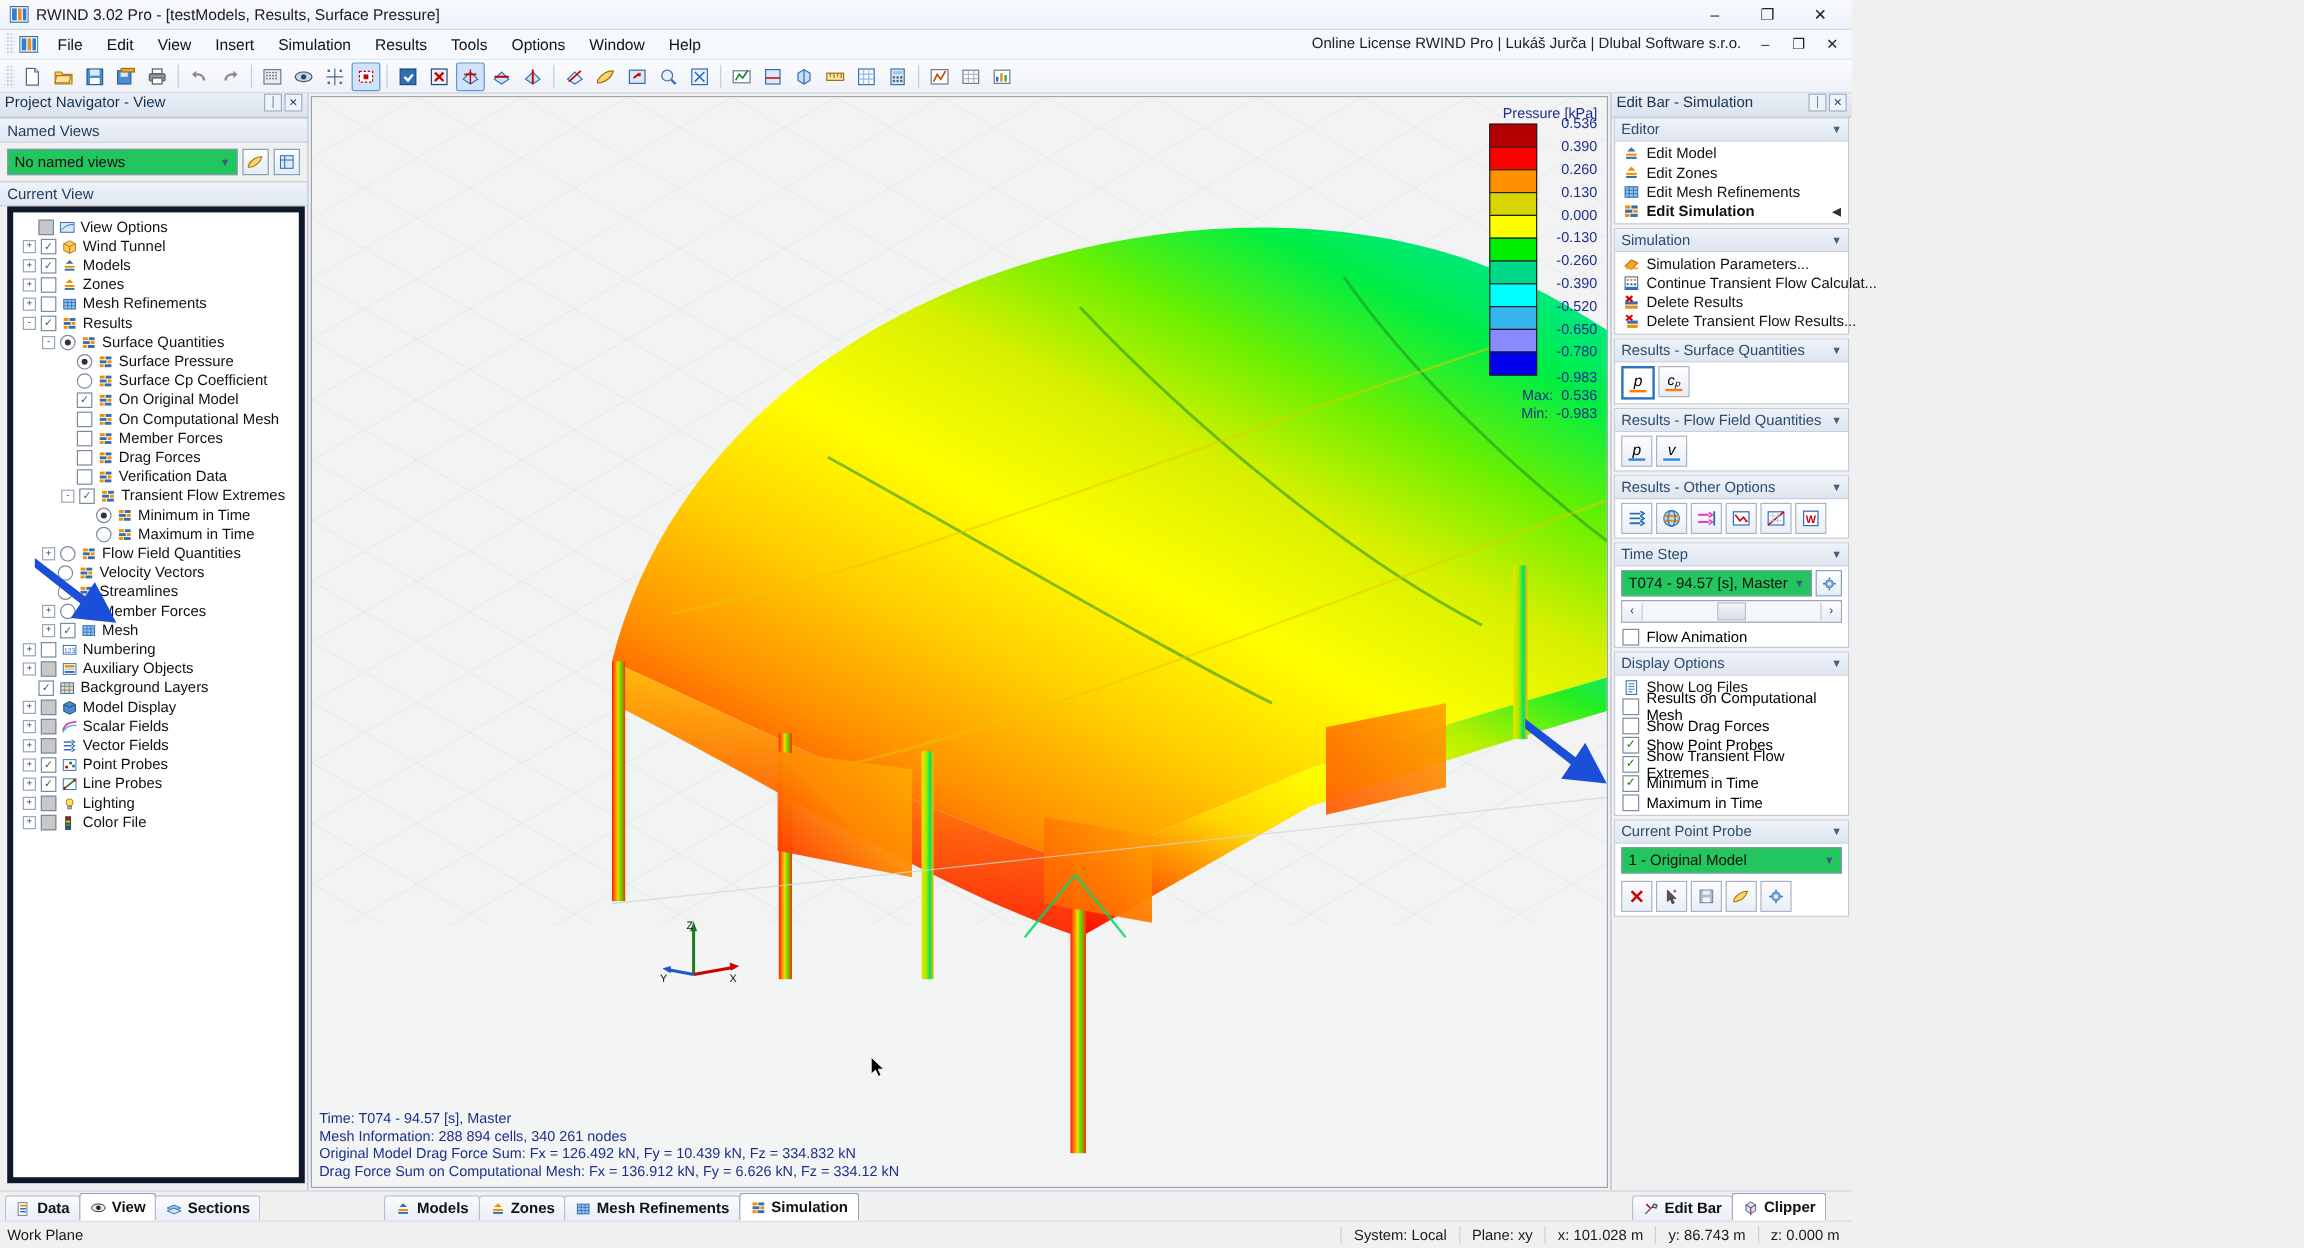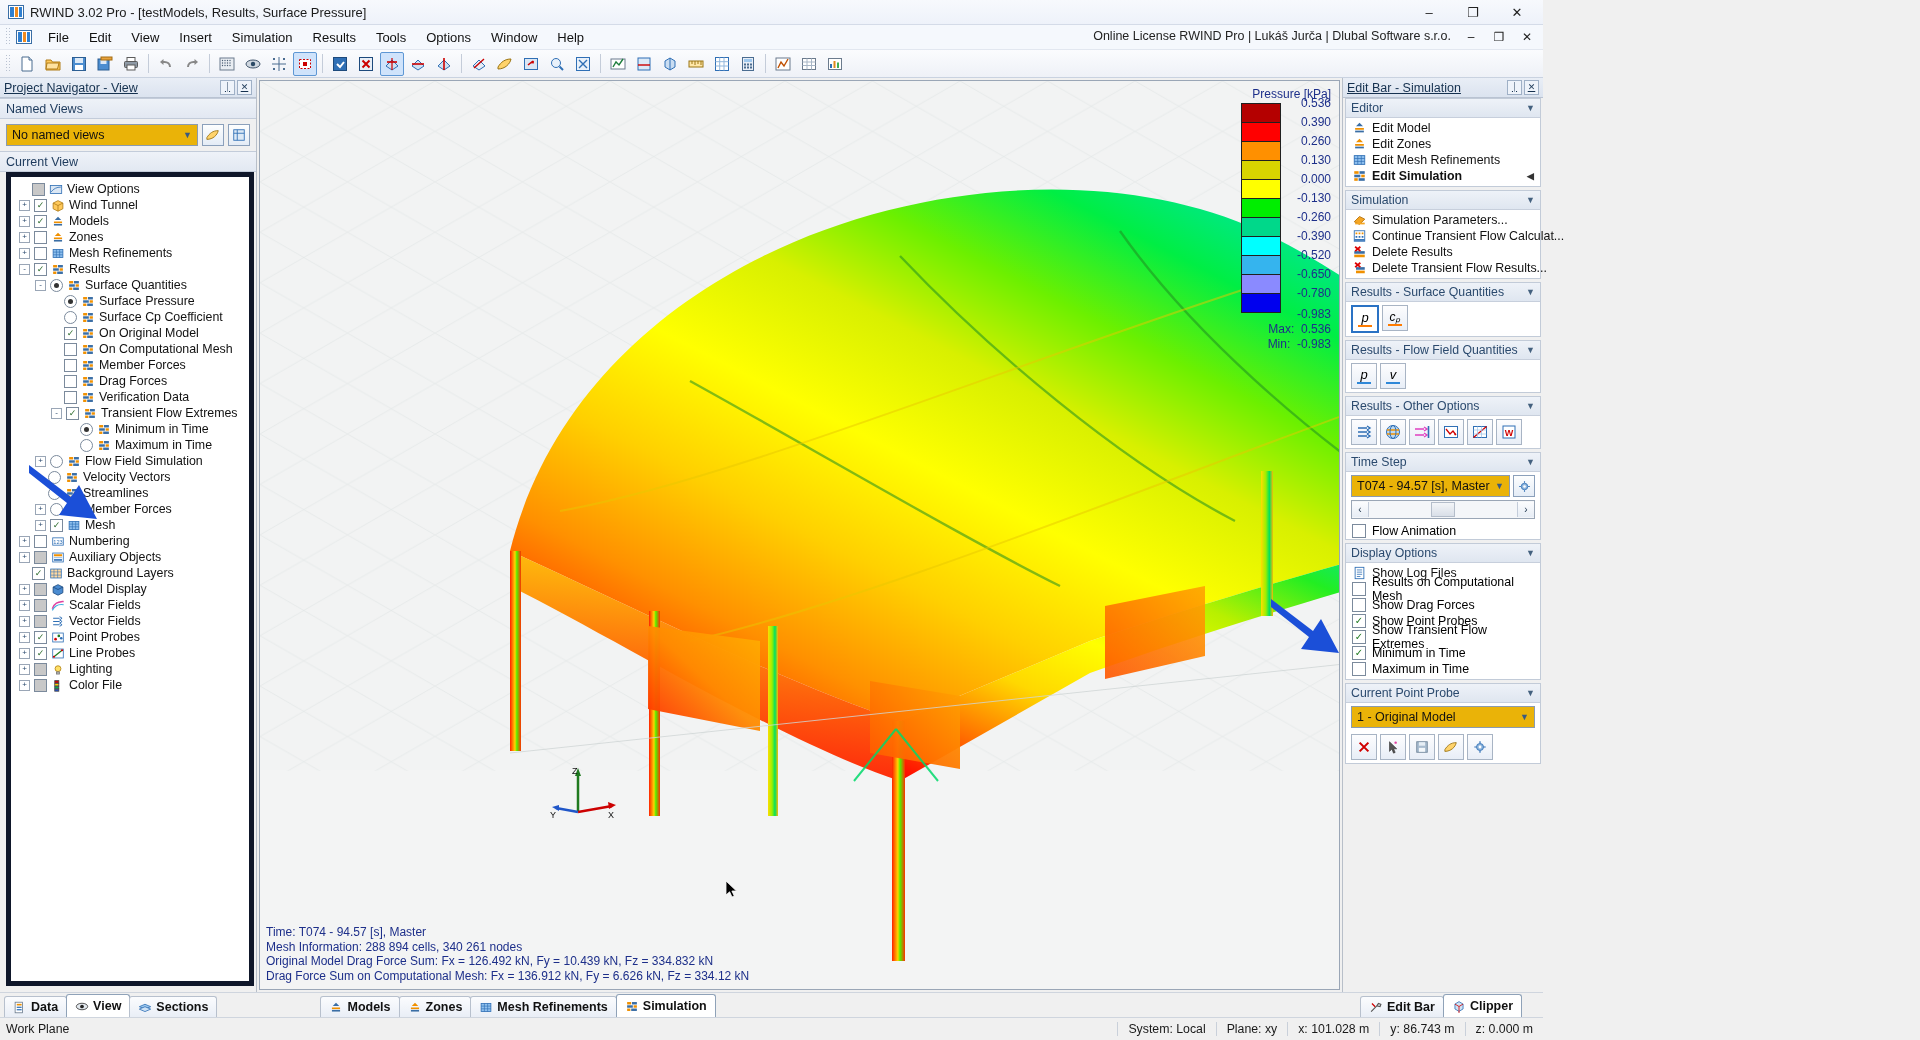--- a/index.html
+++ b/index.html
@@ -49,32 +49,32 @@
   .tbtn.active{background:#cfe3fb;border-color:#5e97d4;}
 
   
   .mainrow{flex:1;display:flex;min-height:0;}
 
   
   .leftpanel{width:256px;flex:none;display:flex;flex-direction:column;background:#f0f0f0;border-right:1px solid #b8bfc9;}
   .panel-caption{
     height:19px;background:linear-gradient(#e9eef6,#dbe3ef);
     border-bottom:1px solid #b9c3d2;
-    display:flex;align-items:center;padding:0 4px;font-size:12.5px;color:#15314f;text-decoration:underline;
+    display:flex;padding:0 4px;font-size:12.5px;color:#15314f;
   }
   .panel-caption .cap-btns{margin-left:auto;display:flex;gap:2px;}
   .cap-btn{width:13px;height:13px;border:1px solid #9fb0c6;background:#eef3fa;font-size:9px;
     display:flex;align-items:center;justify-content:center;line-height:1;color:#26415f;}
   .group-head{
     height:19px;background:linear-gradient(#eef2f8,#e2e8f2);border:1px solid #c3ccda;border-left:none;border-right:none;
     display:flex;align-items:center;padding:0 6px;font-size:12.5px;color:#1d3a5c;
   }
   .namedviews-row{display:flex;align-items:center;gap:4px;padding:5px 6px;background:#f0f0f0;}
   .combo{
-    height:20px;background:#eab308;border:1px solid #8a9bb0;display:flex;align-items:center;
+    height:20px;background:#22c55e;border:1px solid #8a9bb0;display:flex;align-items:center;
     padding:0 2px 0 5px;font-size:12.5px;color:#111;flex:1;min-width:0;
   }
   .combo .cval{flex:1;white-space:nowrap;overflow:hidden;text-overflow:ellipsis;}
   .combo .carrow{width:15px;text-align:center;color:#3a5a80;font-size:9px;}
   .mini-btn{width:20px;height:20px;border:1px solid #8ba0bb;background:linear-gradient(#fdfefe,#e4ecf6);
     display:flex;align-items:center;justify-content:center;}
   .tree-wrap{flex:1;background:#fff;border:5px solid #0f172a;margin:0 2px 6px 6px;overflow:hidden;position:relative;}
   .tree{padding:4px 2px;font-size:12.4px;color:#111;}
   .tnode{display:flex;align-items:center;height:16px;white-space:nowrap;}
   .expander{width:9px;height:9px;border:1px solid #9aa6b6;background:#fff;margin-right:4px;flex:none;
@@ -664,21 +664,21 @@
               <span class="expander">+</span>
               <span class="rad"></span>
               <svg viewBox="0 0 16 16" class="ticon">
                 <rect x="2" y="2.5" width="5" height="3" fill="#f09000"></rect>
                 <rect x="8" y="2.5" width="6" height="3" fill="#3a6ea5"></rect>
                 <rect x="2" y="6.5" width="7" height="3" fill="#3a6ea5"></rect>
                 <rect x="10" y="6.5" width="4" height="3" fill="#f09000"></rect>
                 <rect x="2" y="10.5" width="4" height="3" fill="#f09000"></rect>
                 <rect x="7" y="10.5" width="7" height="3" fill="#3a6ea5"></rect>
               </svg>
-              <span class="tlabel">Flow Field Simulation</span>
+              <span class="tlabel">Flow Field Quantities</span>
             </div>
             <div class="tnode" style="padding-left: 22px;">
               <span class="exp-space"></span>
               <span class="rad"></span>
               <svg viewBox="0 0 16 16" class="ticon">
                 <rect x="2" y="2.5" width="5" height="3" fill="#f09000"></rect>
                 <rect x="8" y="2.5" width="6" height="3" fill="#3a6ea5"></rect>
                 <rect x="2" y="6.5" width="7" height="3" fill="#3a6ea5"></rect>
                 <rect x="10" y="6.5" width="4" height="3" fill="#f09000"></rect>
                 <rect x="2" y="10.5" width="4" height="3" fill="#f09000"></rect>

